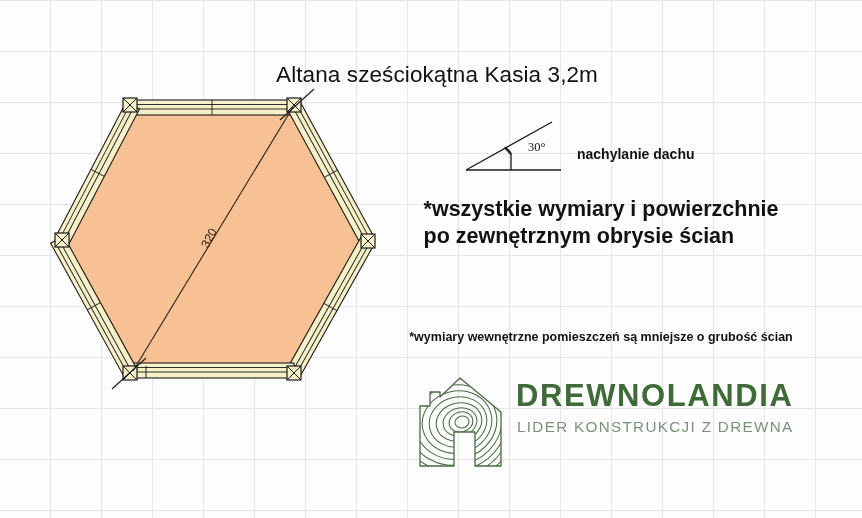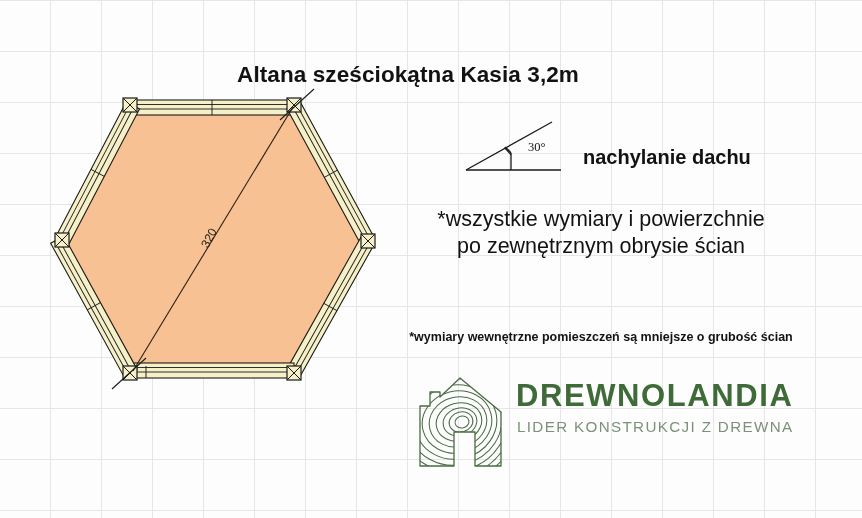--- a/index.html
+++ b/index.html
@@ -26,49 +26,47 @@
     top: 0;
     width: 862px;
     height: 518px;
   }
   .txt {
     position: absolute;
     color: #121212;
     white-space: nowrap;
   }
   #title-text {
-    left: 408px;
+    left: 437px;
     top: 62px;
     transform: translateX(-50%);
     font-size: 22.5px;
-    font-weight: bold;
+    font-weight: normal;
     letter-spacing: 0.1px;
   }
   #angle-label {
     left: 528px;
     top: 140px;
     font-size: 12.5px;
     font-weight: normal;
     font-family: Liberation Serif, serif;
   }
   #roof-slope-label {
     left: 577px;
     top: 146px;
-    font-size: 20px;
-    font-weight: bold;
-    margin-left: 6px;
+    font-size: 14px;
+    font-weight: bold;
   }
   #note-block {
     position: absolute;
     left: 601px;
-    top: 206px;
+    top: 196px;
     transform: translateX(-50%);
-    text-align: center;
     font-size: 21.5px;
-    font-weight: normal;
+    font-weight: bold;
     line-height: 27px;
     color: #121212;
     white-space: nowrap;
   }
   #note-small {
     left: 601px;
     top: 330px;
     transform: translateX(-50%);
     font-size: 12.5px;
     font-weight: bold;

